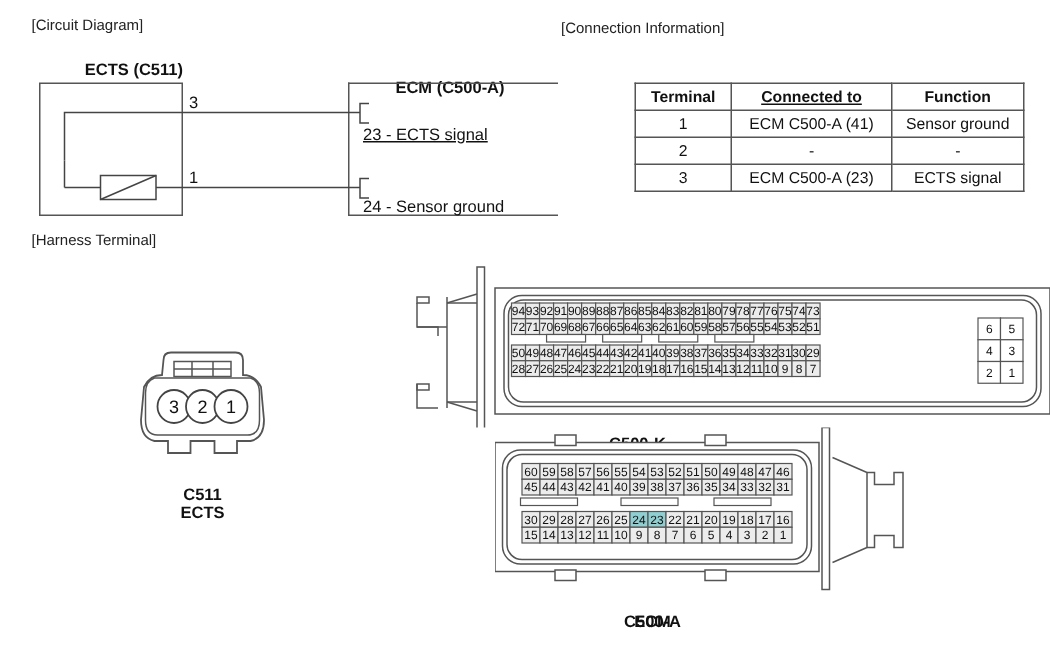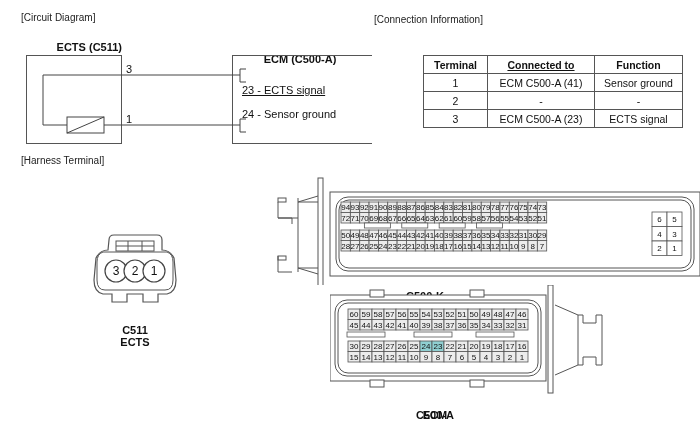--- a/index.html
+++ b/index.html
@@ -37,21 +37,21 @@
   <rect x="67" y="117" width="37" height="16" fill="none" stroke="#444" stroke-width="1"></rect>
   <line x1="67" y1="133" x2="104" y2="117" stroke="#444" stroke-width="1"></line>
   <line x1="104" y1="125" x2="240" y2="125" stroke="#444" stroke-width="1"></line>
 
   <polyline points="246,69 240,69 240,82 246,82" fill="none" stroke="#444" stroke-width="1"></polyline>
   <polyline points="246,119 240,119 240,132 246,132" fill="none" stroke="#444" stroke-width="1"></polyline>
 </svg>
 <div class="abs lbl" style="left:126px;top:63px;">3</div>
 <div class="abs lbl" style="left:126px;top:113px;">1</div>
 <div class="abs lbl" style="left:242px;top:84px;text-decoration:underline;">23 - ECTS signal</div>
-<div class="abs lbl" style="left:242px;top:108px;">24 - Sensor ground</div>
+<div class="abs lbl" style="left:242px;top:132px;">24 - Sensor ground</div>
 
 <table class="abs conn" style="left:408px;top:55px;width:260px;margin-left:15px;">
   <thead>
     <tr>
       <th style="width:63px;">Terminal</th>
       <th style="width:106px;text-decoration:underline;">Connected to</th>
       <th>Function</th>
     </tr>
   </thead>
   <tbody>

